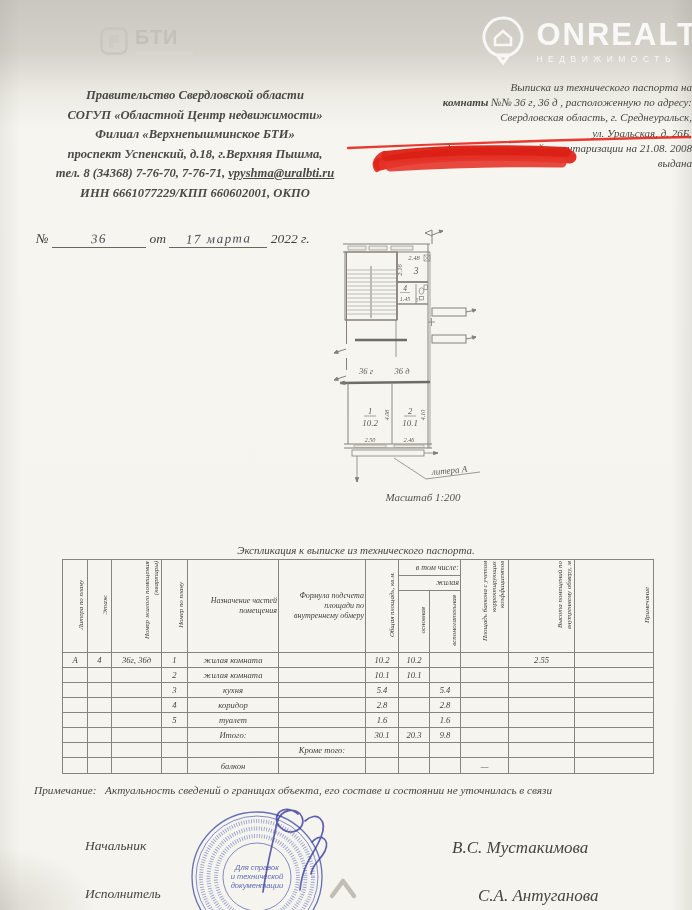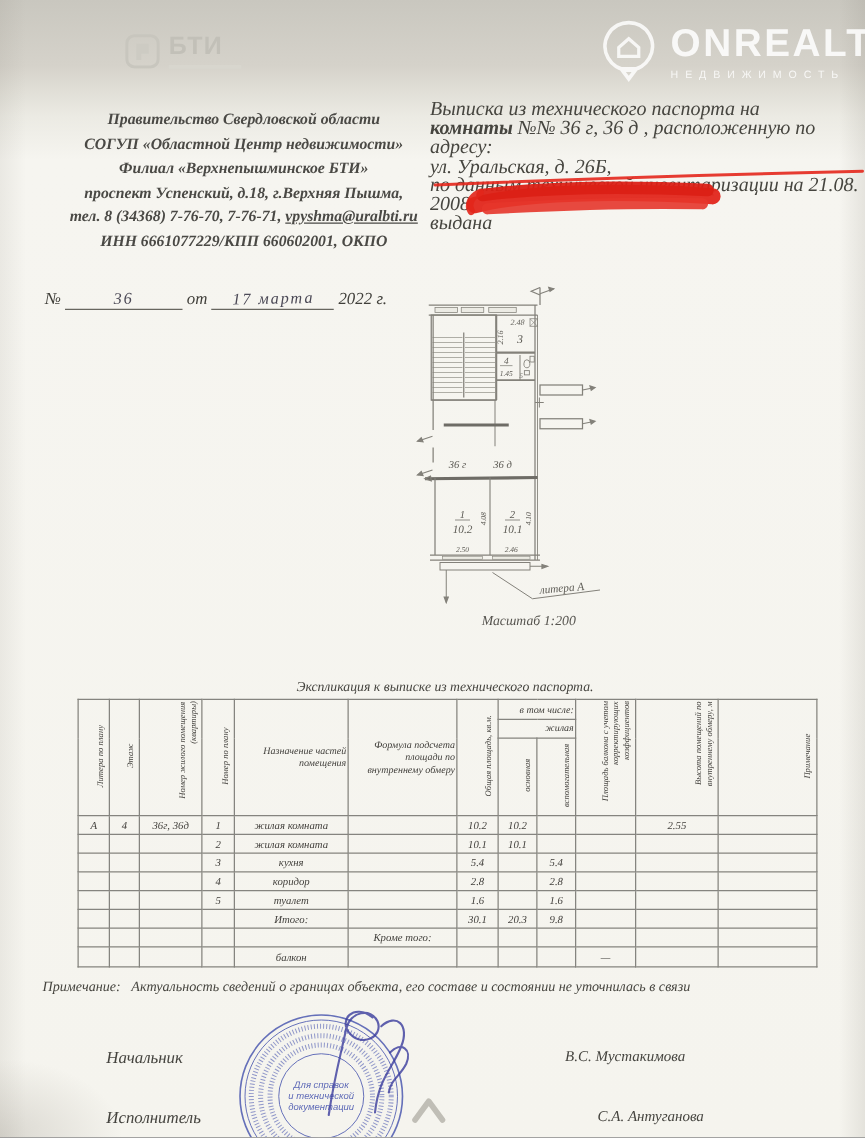--- a/index.html
+++ b/index.html
@@ -13,21 +13,21 @@
   
   .bti{left:100px;top:26px;display:flex;align-items:center;gap:7px;font-style:normal;}
   .bti .txt{font-family:"Liberation Sans",sans-serif;font-weight:bold;font-size:20px;color:#c2c0b8;letter-spacing:1px;}
   .bti .sub{width:58px;height:3px;background:#d8d6ce;margin-top:3px;}
   .onr{right:-6px;top:14px;display:flex;align-items:center;gap:10px;font-style:normal;}
   .onr .big{font-family:"Liberation Sans",sans-serif;font-weight:800;font-size:31px;letter-spacing:2px;color:rgba(255,255,255,.85);}
   .onr .small{font-family:"Liberation Sans",sans-serif;font-size:8.5px;letter-spacing:5.5px;color:rgba(255,255,255,.8);margin-top:1px;}
   
   .org{left:28px;top:86px;width:334px;text-align:center;font-size:12.6px;line-height:19.5px;color:#4a4945;font-weight:bold;}
   .org .email{text-decoration:underline;}
-  .extract{left:344px;top:80px;width:348px;font-size:16px;line-height:15.2px;color:#46453f;}
+  .extract{left:344px;top:80px;width:348px;font-size:11px;line-height:15.2px;color:#46453f;text-align:right;}
   
   .docnum{left:36px;top:231px;font-size:13.5px;color:#403f3a;}
   .uline{display:inline-block;border-bottom:1.2px solid #67665f;text-align:center;}
   .hand{display:inline-block;font-size:13px;letter-spacing:1.5px;color:#4b4956;transform:rotate(-1.2deg);}
   
   .plan{left:328px;top:222px;}
   .scalecap{left:328px;top:491px;width:190px;text-align:center;font-size:11px;color:#55534e;}
   
   .tbl-title{left:60px;top:544px;width:592px;text-align:center;font-size:11px;color:#44433e;}
   table.expl{position:absolute;left:62px;top:559px;width:592px;border-collapse:collapse;table-layout:fixed;}
@@ -35,21 +35,21 @@
   table.expl th{font-size:8px;text-align:right;vertical-align:middle;line-height:1.25;}
   table.expl td{font-size:8.6px;text-align:center;height:14px;}
   .vt{writing-mode:vertical-rl;transform:rotate(180deg);display:inline-block;font-size:6.9px;line-height:1.25;max-height:88px;}
   .vt2{writing-mode:vertical-rl;transform:rotate(180deg);display:inline-block;font-size:6.9px;line-height:1.25;max-height:56px;}
   .hrow1{height:16px;} .hrow2{height:15px;} .hrow3{height:62px;}
   .b{font-weight:bold;}
   
   .footnote{left:34px;top:783px;width:634px;font-size:11.3px;line-height:15px;color:#46453f;}
   .footnote .l2{padding-left:8px;}
   .sig-label{font-size:13.5px;color:#45443f;text-align:center;}
-  .sig-name{font-size:12px;color:#45443f;}
+  .sig-name{font-size:17px;color:#45443f;}
   .stampwrap{left:180px;top:800px;}
 </style>
 </head>
 <body>
 
 <div class="page">
 
   <div class="abs bti">
     <svg width="28" height="28" viewBox="0 0 28 28">
       <rect x="1.5" y="1.5" width="25" height="25" rx="6" fill="none" stroke="#c8c6be" stroke-width="2.4"></rect>
@@ -83,20 +83,21 @@
     </div>
     <div>ИНН 6661077229/КПП 660602001, ОКПО</div>
   </div>
 
   <div class="abs extract">
     <div>Выписка из технического паспорта на</div>
     <div>
       <b>комнаты</b>
       <span>№№  36 г, 36 д , расположенную по адресу:</span>
     </div>
+    <div>Свердловская область, г. Среднеуральск,</div>
     <div>ул. Уральская, д. 26Б,</div>
     <div>по данным технической инвентаризации на 21.08. 2008</div>
     <div>выдана</div>
   </div>
 
   <svg class="abs" style="left:330px;top:122px;" width="362" height="72" viewBox="0 0 362 72">
     <path d="M18,26 Q180,19 360,15" fill="none" stroke="#e4271c" stroke-width="2.4" stroke-linecap="round" opacity=".9"></path>
     <path d="M50,42 C90,32 160,30 240,35" fill="none" stroke="#e2261b" stroke-width="13" stroke-linecap="round" opacity=".95"></path>
     <path d="M56,34 C120,26 195,28 236,30" fill="none" stroke="#db2015" stroke-width="10" stroke-linecap="round" opacity=".95"></path>
     <path d="M60,45 C115,42 185,40 232,41" fill="none" stroke="#e6362b" stroke-width="9" stroke-linecap="round" opacity=".9"></path>

